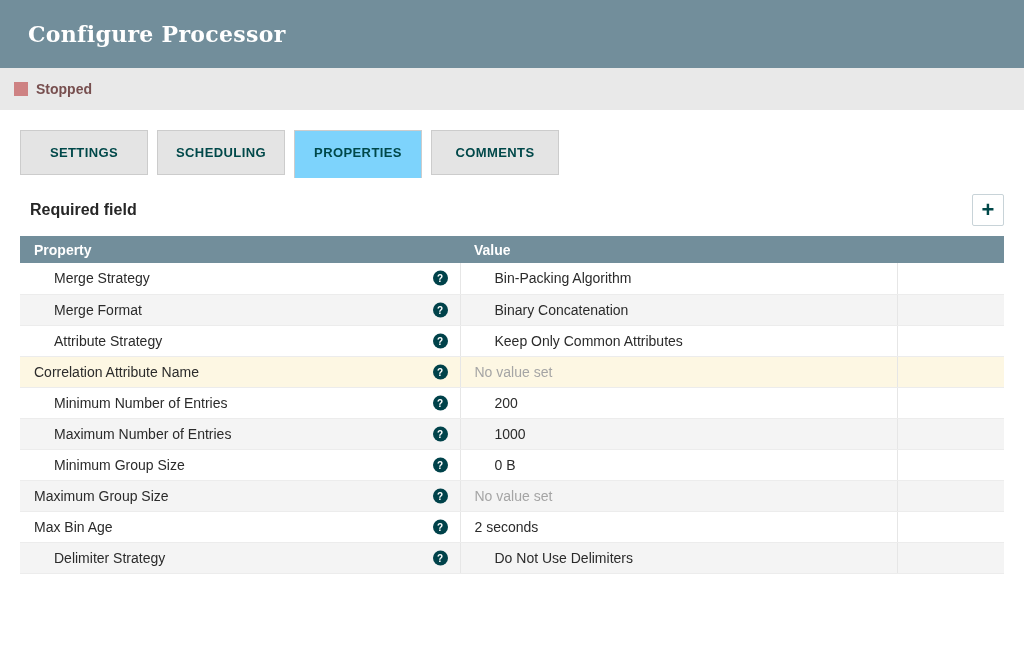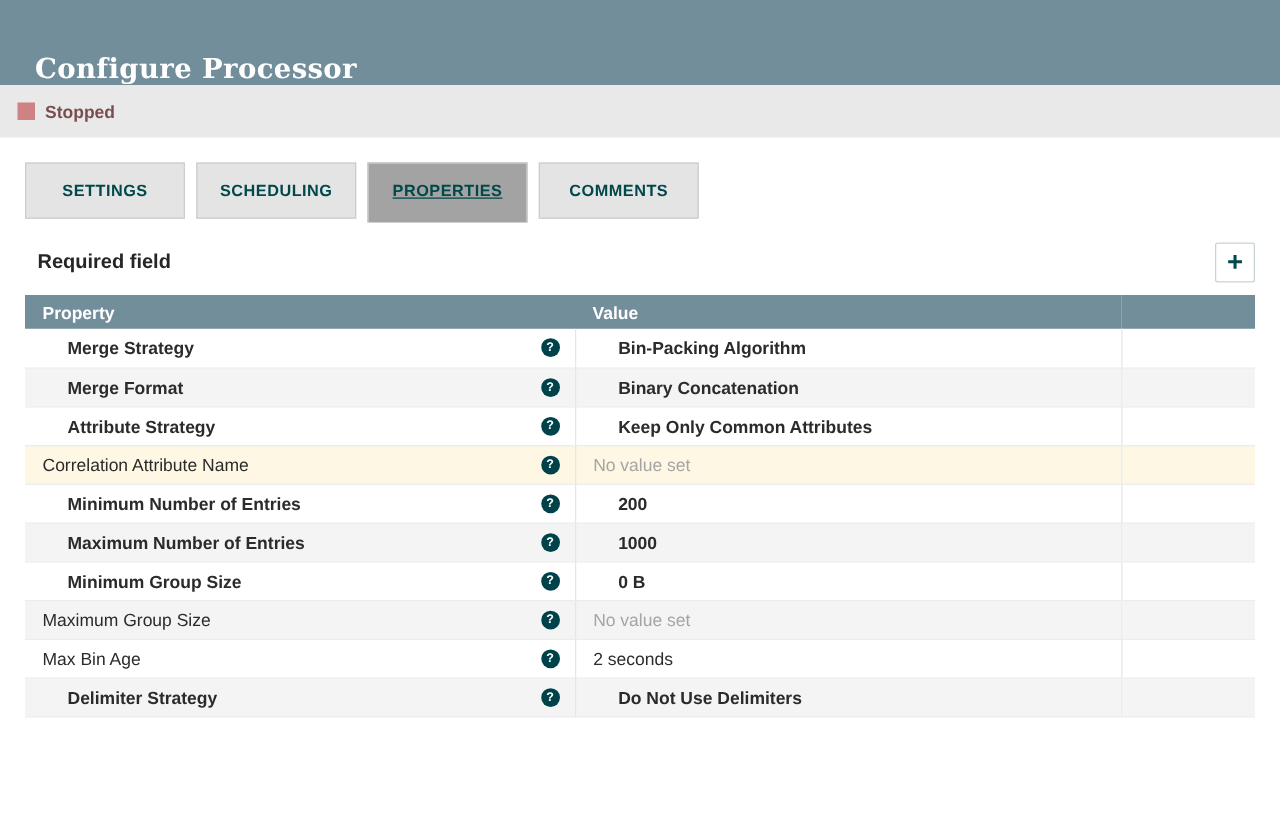--- a/index.html
+++ b/index.html
@@ -9,21 +9,21 @@
     background: #ffffff;
     font-family: "Liberation Sans", sans-serif;
     color: #2b2b2b;
     overflow: hidden;
   }
 
   
   .dialog-header {
     background: #728e9b;
     height: 68px;
-    display: flex; align-items: flex-end;
+    display: flex; align-items: center;
     padding: 0 28px;
   }
   .dialog-header h1 {
     margin: 0;
     color: #ffffff;
     font-family: "DejaVu Serif", serif;
     font-size: 22px;
     font-weight: bold;
     letter-spacing: 0.3px;
   }
@@ -59,24 +59,23 @@
     font-size: 13px;
     font-weight: bold;
     letter-spacing: 0.4px;
     padding: 14px 0;
     width: 128px;
     text-align: center;
     cursor: pointer;
     margin-right: -1px;
   }
   .tab.active {
-    background: #a3a3a3;
+    background: #7dd3fc;
     border-bottom: none;
     padding-bottom: 18px;
-    text-decoration: underline;
   }
 
   
   .toolbar {
     display: flex; justify-content: space-between; align-items: center;
     margin: 16px 0 10px 10px;
   }
   .required-label { font-size: 16px; font-weight: bold; color: #262626; }
   .add-btn {
     width: 32px; height: 32px;
@@ -116,21 +115,21 @@
     border-right: 1px solid #e6e6e6;
     color: #2b2b2b;
     position: relative;
     white-space: nowrap; overflow: hidden;
   }
   .props-table tbody td:last-child { border-right: none; }
   .props-table tbody tr:nth-child(even) { background: #f4f4f4; }
   .props-table tbody tr.highlight { background: #fdf7e3; }
 
   tr.required .prop-name,
-  tr.required .prop-value { font-weight: bold; padding-left: 20px; }
+  tr.required .prop-value { font-weight: normal; padding-left: 20px; }
 
   .prop-cell { padding-right: 44px; }
   .help-icon {
     position: absolute; right: 12px; top: 50%;
     transform: translateY(-50%);
     width: 15px; height: 15px;
     border-radius: 50%;
     background: #00424a;
     color: #ffffff;
     font-size: 10px; font-weight: bold;

